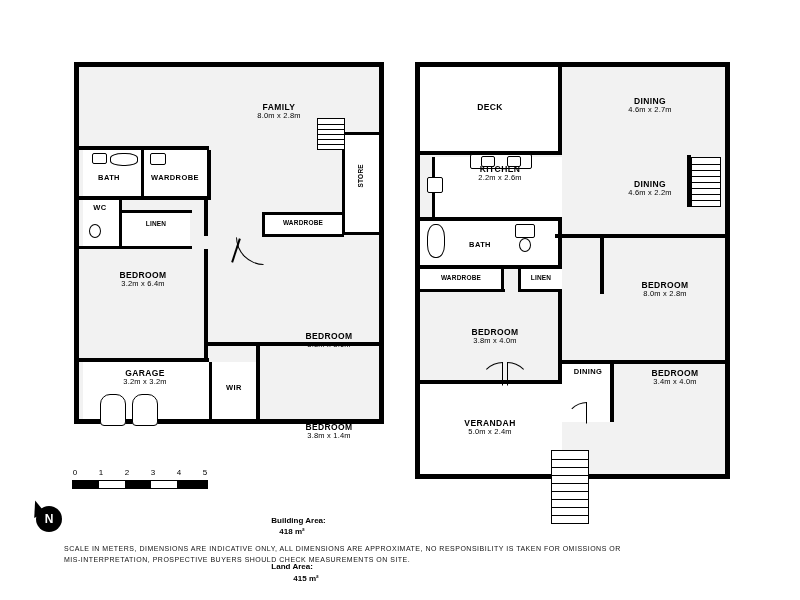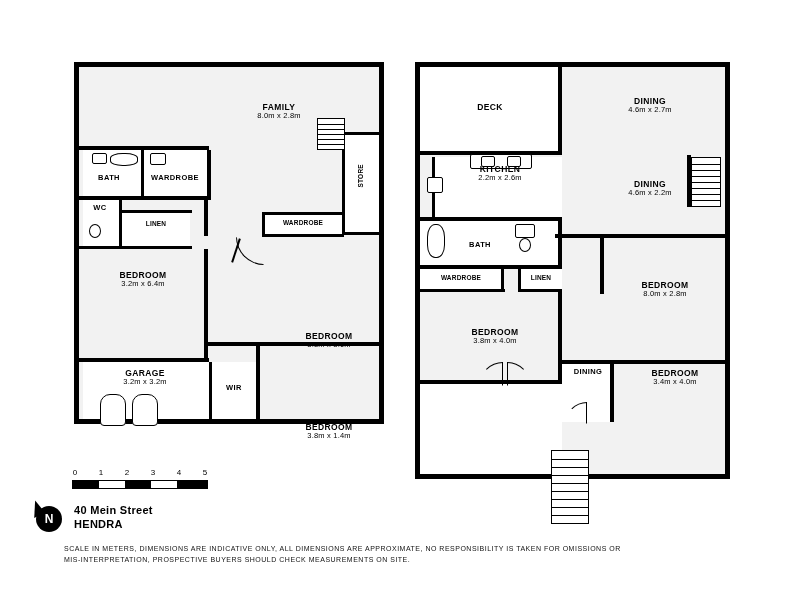--- a/index.html
+++ b/index.html
@@ -264,20 +264,24 @@
       <div class="name">DINING</div>
     </div>
 
     <div class="lbl" style="left:205px;top:306px;width:110px;">
       <div class="name">BEDROOM</div>
       <div class="dim">3.4m x 4.0m</div>
     </div>
     <div class="wall" style="left:199px;top:298px;width:112px;height:4px;"></div>
 
     <div class="white" style="left:5px;top:322px;width:142px;height:90px;"></div>
+    <div class="lbl" style="left:20px;top:356px;width:110px;">
+      <div class="name">VERANDAH</div>
+      <div class="dim">5.0m x 2.4m</div>
+    </div>
 
     <div class="arc" style="left:64px;top:300px;width:22px;height:22px;border-radius:100% 0 0 0;border-bottom-color:transparent;border-left-color:transparent;border-top-color:#000;border-right-color:#000;"></div>
     <div class="arc" style="left:92px;top:300px;width:22px;height:22px;border-radius:0 100% 0 0;border-bottom-color:transparent;border-right-color:transparent;border-top-color:#000;border-left-color:#000;"></div>
     <div class="arc" style="left:150px;top:340px;width:20px;height:20px;border-radius:100% 0 0 0;border-bottom-color:transparent;border-left-color:transparent;border-top-color:#000;border-right-color:#000;"></div>
 
     <div class="stairs" style="left:136px;top:388px;width:36px;height:72px;">
       <i style="top:8px"></i>
         <i style="top:16px"></i>
         <i style="top:24px"></i>
         <i style="top:32px"></i>
@@ -304,24 +308,30 @@
       <div class="seg e" style="left:78px;width:26px;"></div>
       <div class="seg f" style="left:104px;width:30px;"></div>
     </div>
   </div>
 
   <div class="compass" style="left:36px;top:506px;">
     <span class="needle"></span>
     <span>N</span>
   </div>
 
-  <div class="addr" style="left:74px;top:504px;width:200px;">
-    <div>40 Mein Street</div>
-    <div>HENDRA</div>
-  </div>
-
+
+  <div class="areas" style="left:258px;top:503px;width:180px;">
+    <div class="row">
+      <span>Building Area:</span>
+      <span style="margin-left:8px;">418 m²</span>
+    </div>
+    <div class="row">
+      <span>Land Area:</span>
+      <span style="margin-left:22px;">415 m²</span>
+    </div>
+  </div>
 
   <div class="disclaimer" style="left:64px;top:543px;width:700px;">
     <div>SCALE IN METERS, DIMENSIONS ARE INDICATIVE ONLY, ALL DIMENSIONS ARE APPROXIMATE, NO RESPONSIBILITY IS TAKEN FOR OMISSIONS OR</div>
     <div>MIS-INTERPRETATION, PROSPECTIVE BUYERS SHOULD CHECK MEASUREMENTS ON SITE.</div>
   </div>
 
 </div>
 
 </body></html>

